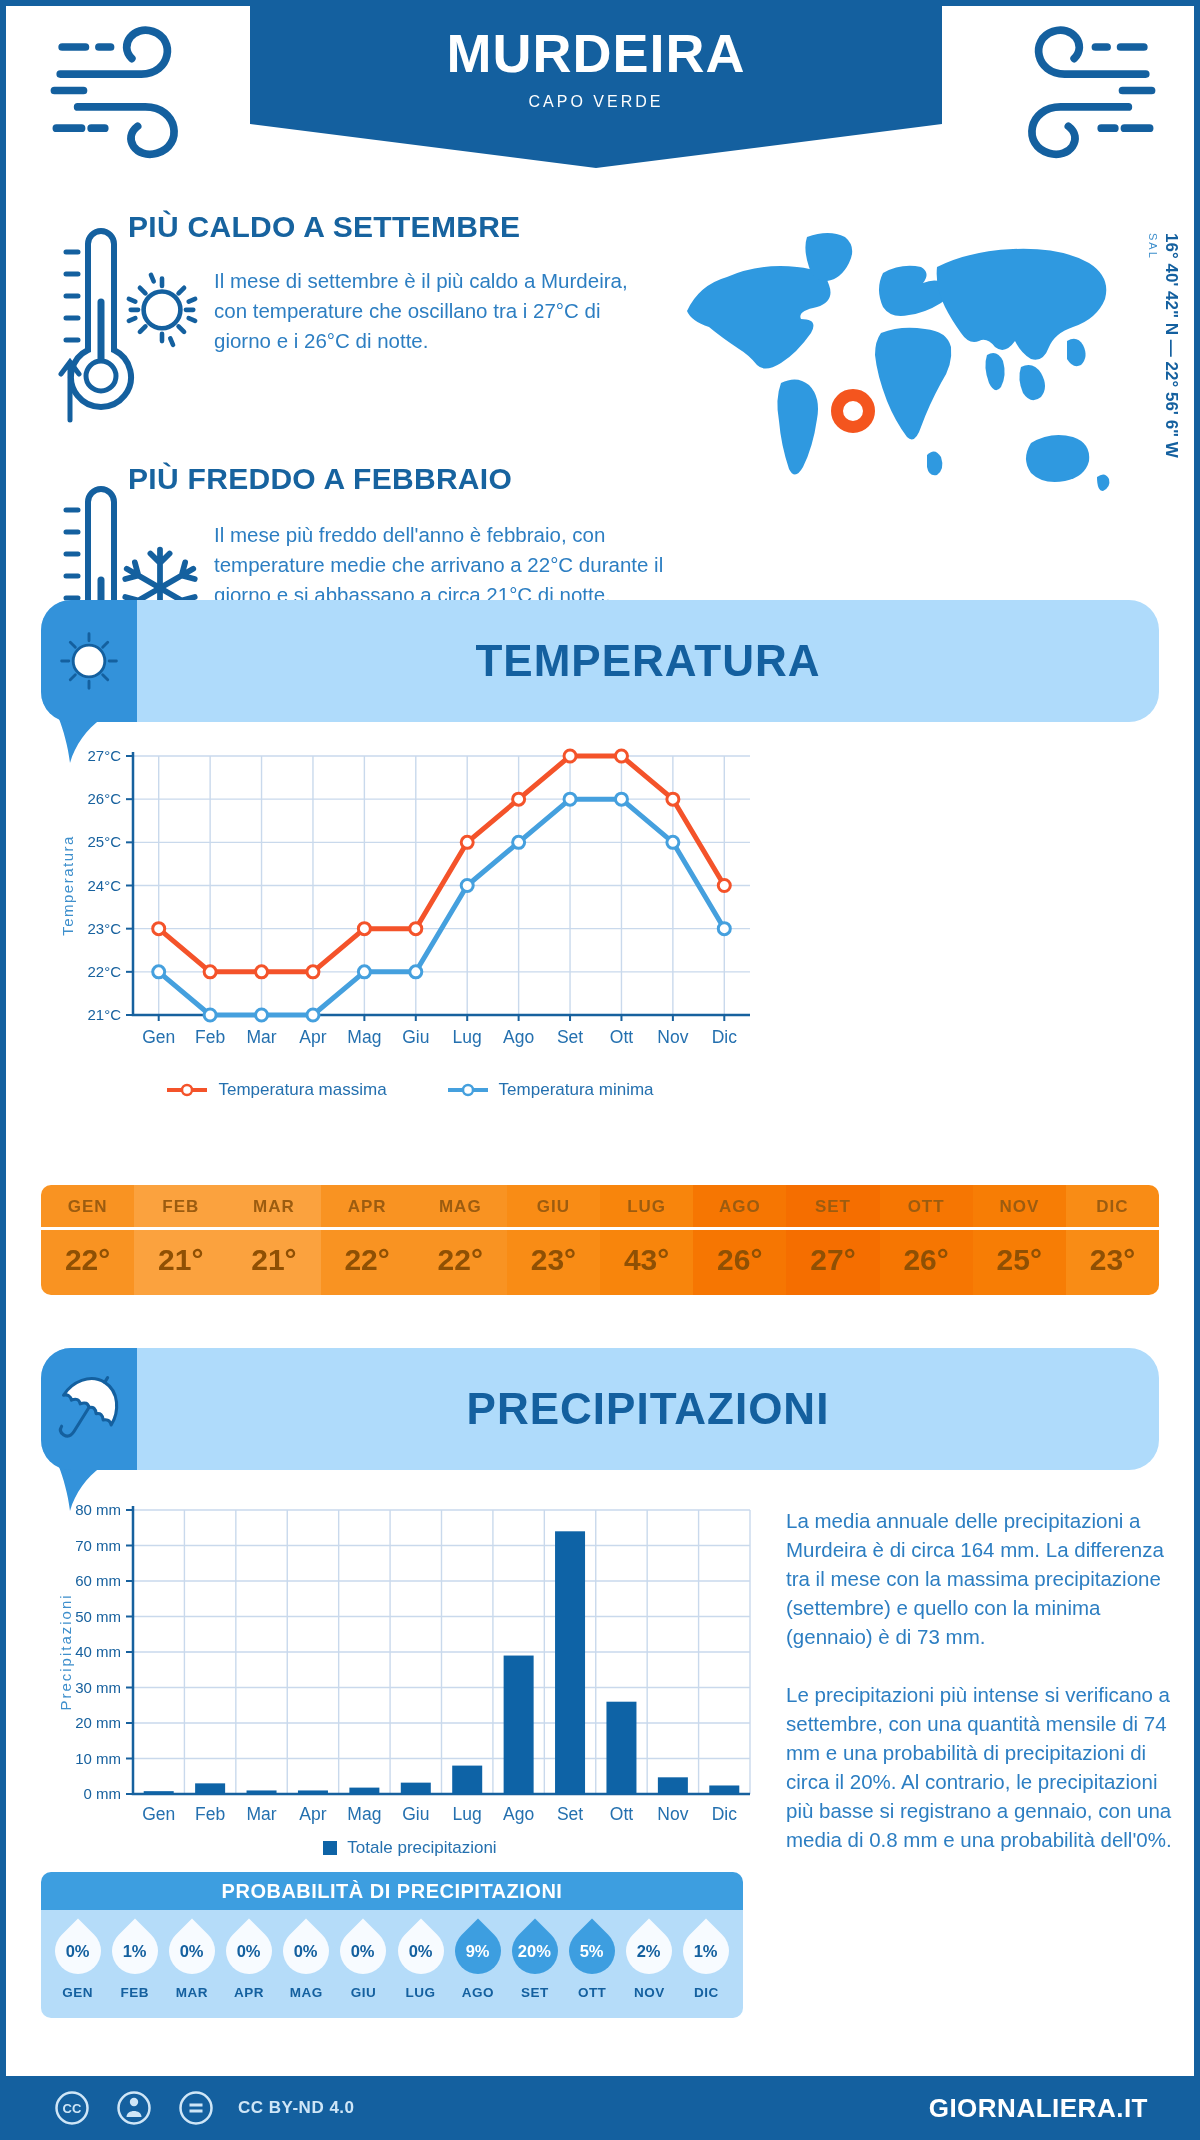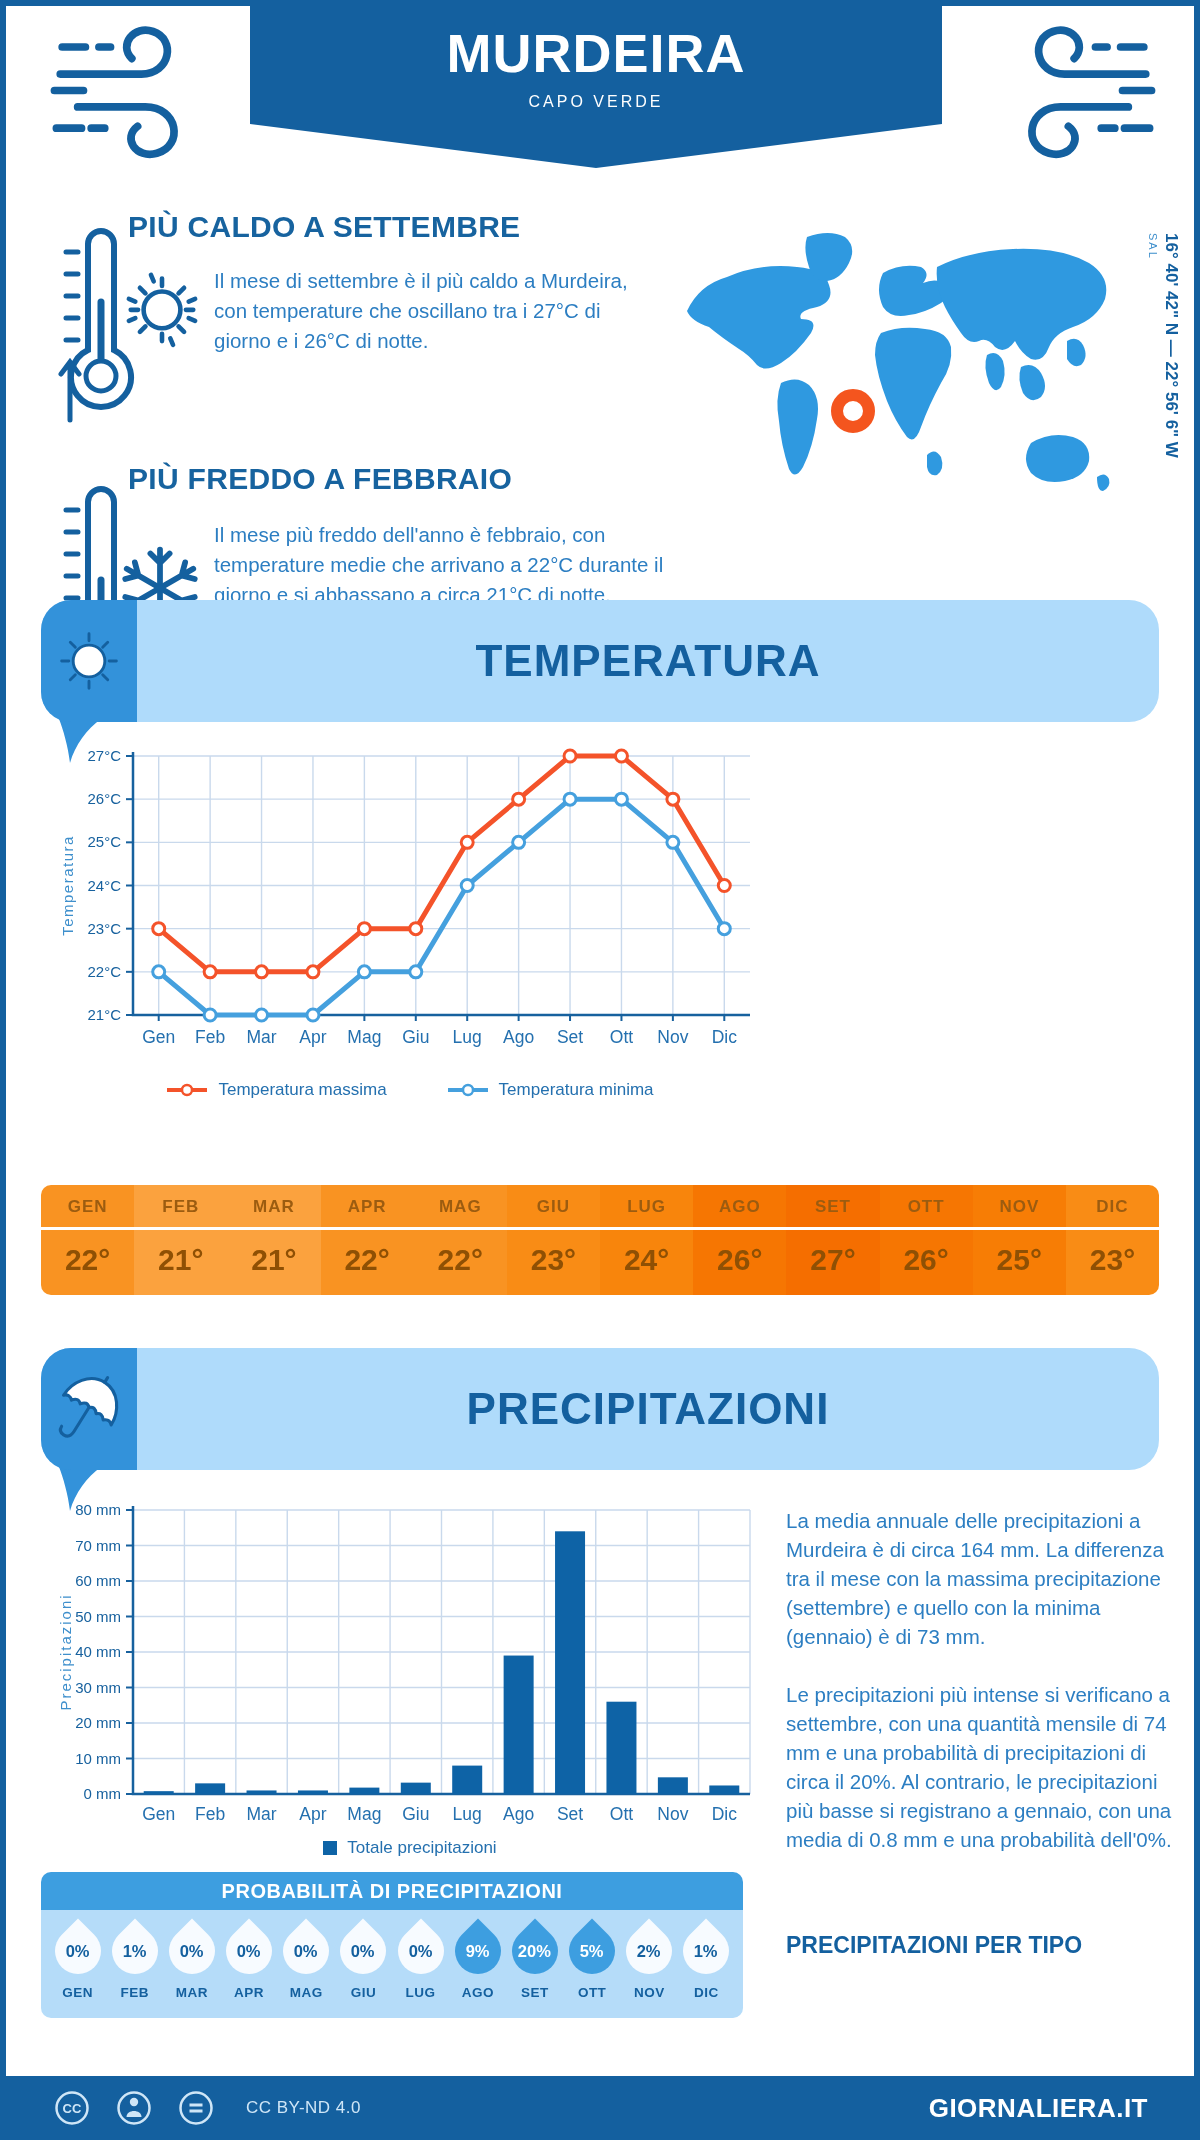--- a/index.html
+++ b/index.html
@@ -76,21 +76,21 @@
   .drop-month{margin-top:11px;font-size:13.5px;font-weight:700;letter-spacing:.5px;color:#14609F;}
 
   .pertipo{position:absolute;left:786px;top:1932px;width:392px;}
   .pertipo .t-title{font-size:23px;font-weight:700;color:#14609F;}
   .pertipo .t-item{margin-top:11px;font-size:20.5px;color:#2C7EC2;}
 
   
   .footer{position:absolute;left:0;top:2076px;width:1200px;height:64px;background:#14609F;z-index:55;
           display:flex;align-items:center;justify-content:space-between;padding:0 52px;}
   .footer .lic{display:flex;align-items:center;gap:22px;}
-  .footer .lic-text{margin-left:8px;font-size:17px;font-weight:400;color:#CFE6F7;letter-spacing:.5px;}
+  .footer .lic-text{font-size:17px;font-weight:700;color:#CFE6F7;letter-spacing:.5px;}
   .footer .brand{font-size:26px;font-weight:700;color:#fff;letter-spacing:.5px;}
 </style>
 </head>
 <body>
 
 <div class="page">
   <div class="frame"></div>
 
   <svg class="wind left" viewBox="0 0 190 150" fill="none" stroke="#14609F" stroke-width="8" stroke-linecap="round">
     <path d="M12 58 H96 C126 58 132 22 108 14 C88 7 72 28 86 42"></path>
@@ -307,21 +307,21 @@
       <div class="mt-col" style="background: rgb(249, 147, 34);">
         <div class="mt-h">MAG</div>
         <div class="mt-v">22°</div>
       </div>
       <div class="mt-col" style="background: rgb(249, 140, 21);">
         <div class="mt-h">GIU</div>
         <div class="mt-v">23°</div>
       </div>
       <div class="mt-col" style="background: rgb(248, 133, 12);">
         <div class="mt-h">LUG</div>
-        <div class="mt-v">24°</div>
+        <div class="mt-v">43°</div>
       </div>
       <div class="mt-col" style="background: rgb(246, 118, 2);">
         <div class="mt-h">AGO</div>
         <div class="mt-v">26°</div>
       </div>
       <div class="mt-col" style="background: rgb(245, 110, 0);">
         <div class="mt-h">SET</div>
         <div class="mt-v">27°</div>
       </div>
       <div class="mt-col" style="background: rgb(246, 118, 2);">
@@ -503,21 +503,20 @@
         <div class="drop-cell">
           <div class="drop">
             <span>1%</span>
           </div>
           <div class="drop-month">DIC</div>
         </div>
       </div>
   </div>
 
   <div class="pertipo">
-    <div class="t-title">PRECIPITAZIONI PER TIPO</div>
   </div>
 
   <div class="footer">
     <div class="lic">
       <svg width="40" height="40" viewBox="0 0 40 40">
         <circle cx="20" cy="20" r="15.5" fill="none" stroke="#CFE6F7" stroke-width="2.5"></circle>
         <text x="20" y="25" text-anchor="middle" font-size="13" font-weight="700" fill="#CFE6F7">CC</text>
       </svg>
       <svg width="40" height="40" viewBox="0 0 40 40">
         <circle cx="20" cy="20" r="15.5" fill="none" stroke="#CFE6F7" stroke-width="2.5"></circle>

